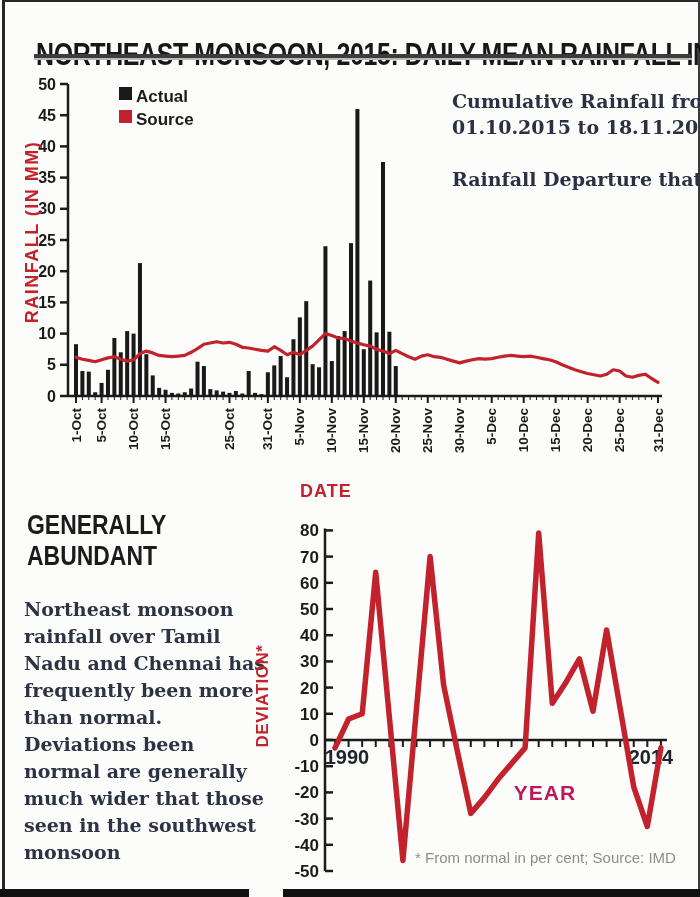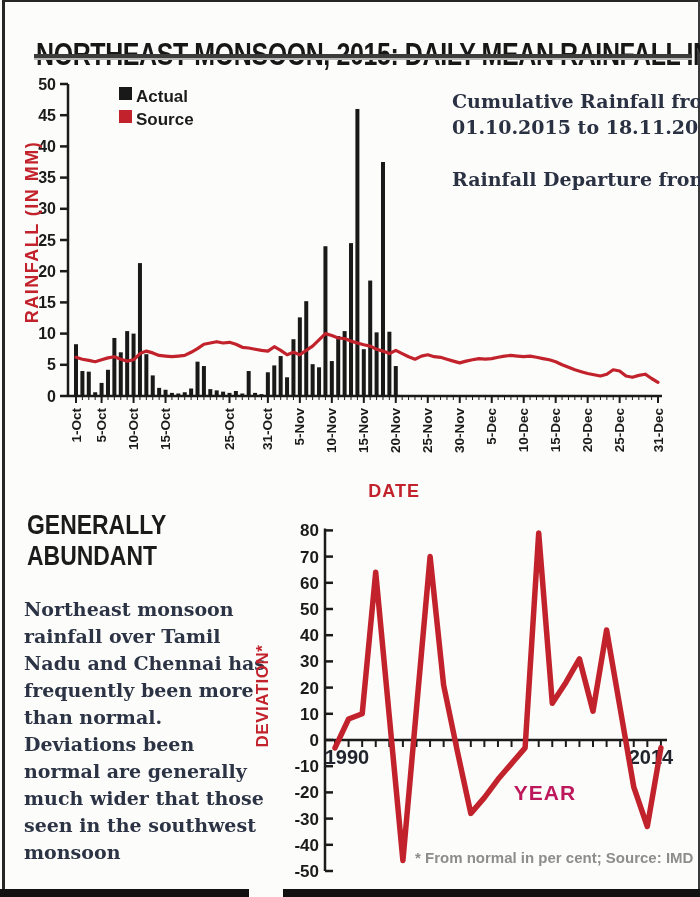--- a/index.html
+++ b/index.html
@@ -17,39 +17,39 @@
          color:#171717;transform:scaleX(0.78);transform-origin:0 0;white-space:nowrap;}
   .title-rule{left:34px;top:54px;width:658px;height:4px;background:#3c3c3c;box-shadow:0 2px 0 #b9b9b7;}
   
   #chart1-svg{left:18px;top:72px;}
   .legend{left:119px;top:87px;}
   .legend-row{display:flex;margin-bottom:3px;}
   .swatch{width:13px;height:13px;margin-right:4px;}
   .legend-label{font-size:17px;font-weight:bold;color:#1b1b1b;}
   .ylab1{left:-84px;top:223px;width:230px;height:18px;text-align:center;transform:rotate(-90deg);
          font-size:18px;font-weight:bold;letter-spacing:1.5px;color:#c2222b;}
-  .xlab1{left:300px;top:481px;width:120px;text-align:right;font-size:18px;font-weight:bold;
+  .xlab1{left:300px;top:481px;width:120px;text-align:left;font-size:18px;font-weight:bold;
          letter-spacing:1px;color:#c2222b;}
   
   .summary{left:452px;top:88px;width:245px;font-family:"DejaVu Serif","Liberation Serif",serif;
            font-weight:bold;font-size:19px;line-height:26px;color:#2a3142;}
   .summary .grp{margin-bottom:26px;}
   .summary div{white-space:nowrap;}
   
   .lp-heading{left:27px;top:510px;width:300px;font-size:27px;font-weight:bold;line-height:31px;
               color:#1b1b1b;transform:scaleX(0.85);transform-origin:0 0;}
   .lp-body{left:24px;top:596px;width:250px;font-family:"DejaVu Serif","Liberation Serif",serif;
            font-weight:bold;font-size:19px;line-height:27px;color:#2b3344;}
   
   #chart2-svg{left:277px;top:512px;}
   .ylab2{left:207px;top:687px;width:110px;height:18px;text-align:center;transform:rotate(-90deg);
          font-size:17px;font-weight:bold;letter-spacing:0.5px;color:#c2222b;}
   .xlab2{left:485px;top:781px;width:120px;text-align:center;font-size:21px;font-weight:bold;
          letter-spacing:1px;color:#be185d;}
-  .footnote{left:415px;top:849px;font-size:15px;font-weight:bold;color:#8d8d8d;}
+  .footnote{left:415px;top:849px;font-size:15px;font-weight:normal;color:#8d8d8d;}
 </style>
 </head>
 <body>
 
 <div class="canvas">
 
   <div class="abs frame-left"></div>
   <div class="abs frame-top"></div>
   <div class="abs frame-right"></div>
   <div class="abs frame-bottom"></div>
@@ -284,21 +284,21 @@
 
   <div class="abs ylab1">RAINFALL (IN MM)</div>
   <div class="abs xlab1">DATE</div>
 
   <div class="abs summary">
     <div class="grp">
       <div>Cumulative Rainfall from</div>
       <div>01.10.2015 to 18.11.2015</div>
     </div>
     <div class="grp">
-      <div>Rainfall Departure from</div>
+      <div>Rainfall Departure that</div>
     </div>
   </div>
 
   <div class="abs lp-heading">
     <div>GENERALLY</div>
     <div>ABUNDANT</div>
   </div>
   <div class="abs lp-body">Northeast monsoon rainfall over Tamil Nadu and Chennai has frequently been more than normal. Deviations been normal are generally much wider that those seen in the southwest monsoon</div>
 
   <svg id="chart2-svg" class="abs" width="404" height="380">

